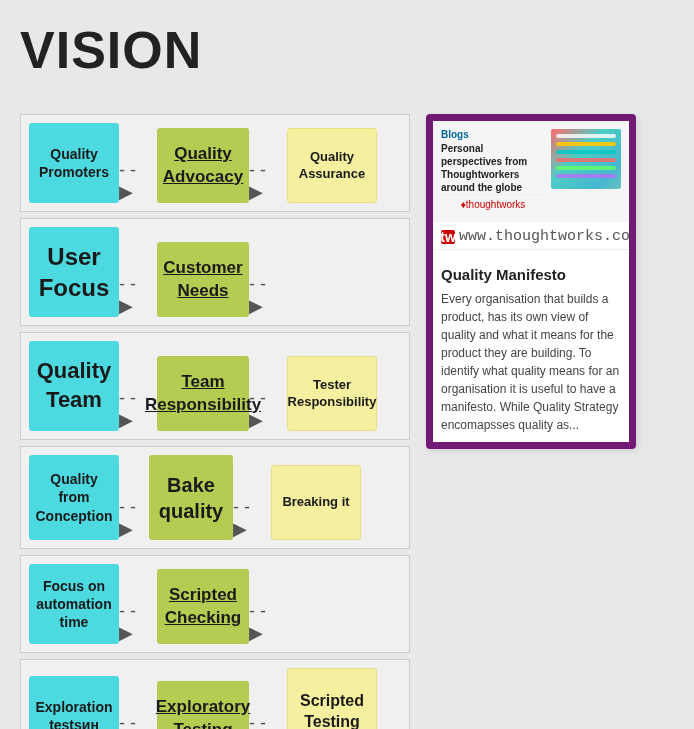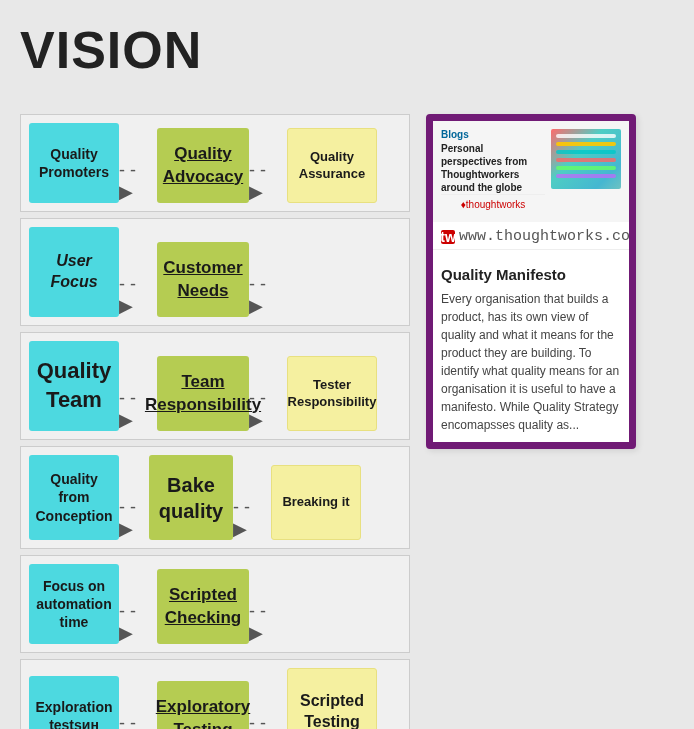--- a/index.html
+++ b/index.html
@@ -64,21 +64,21 @@
       color: #1a1a1a;
     }
     .sticky-yellow {
       background: #f5f0a0;
       color: #1a1a1a;
       border: 1px solid #e8e080;
     }
     .col1 { width: 90px; height: 80px; font-size: 14px; }
     .col2 { width: 92px; height: 75px; font-size: 17px; margin-left: 8px; text-decoration: underline; }
     .col3 { width: 90px; height: 75px; font-size: 13px; margin-left: 8px; }
-    .col1-large { width: 90px; height: 90px; font-size: 16px; font-style: italic; }
+    .col1-large { width: 90px; height: 90px; font-size: 24px; }
     .col1-xl { width: 90px; height: 90px; font-size: 22px; }
     .col2-large { width: 84px; height: 85px; font-size: 20px; }
     .arrow {
       width: 30px;
       display: flex;
       align-items: center;
       justify-content: center;
       font-size: 18px;
       color: #555;
       flex-shrink: 0;

